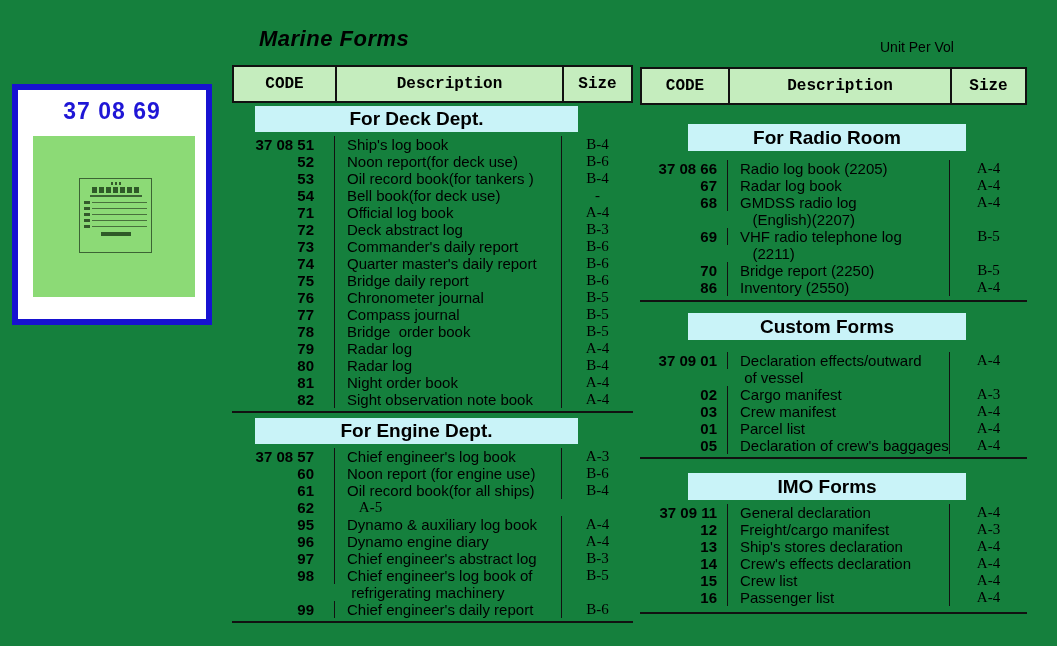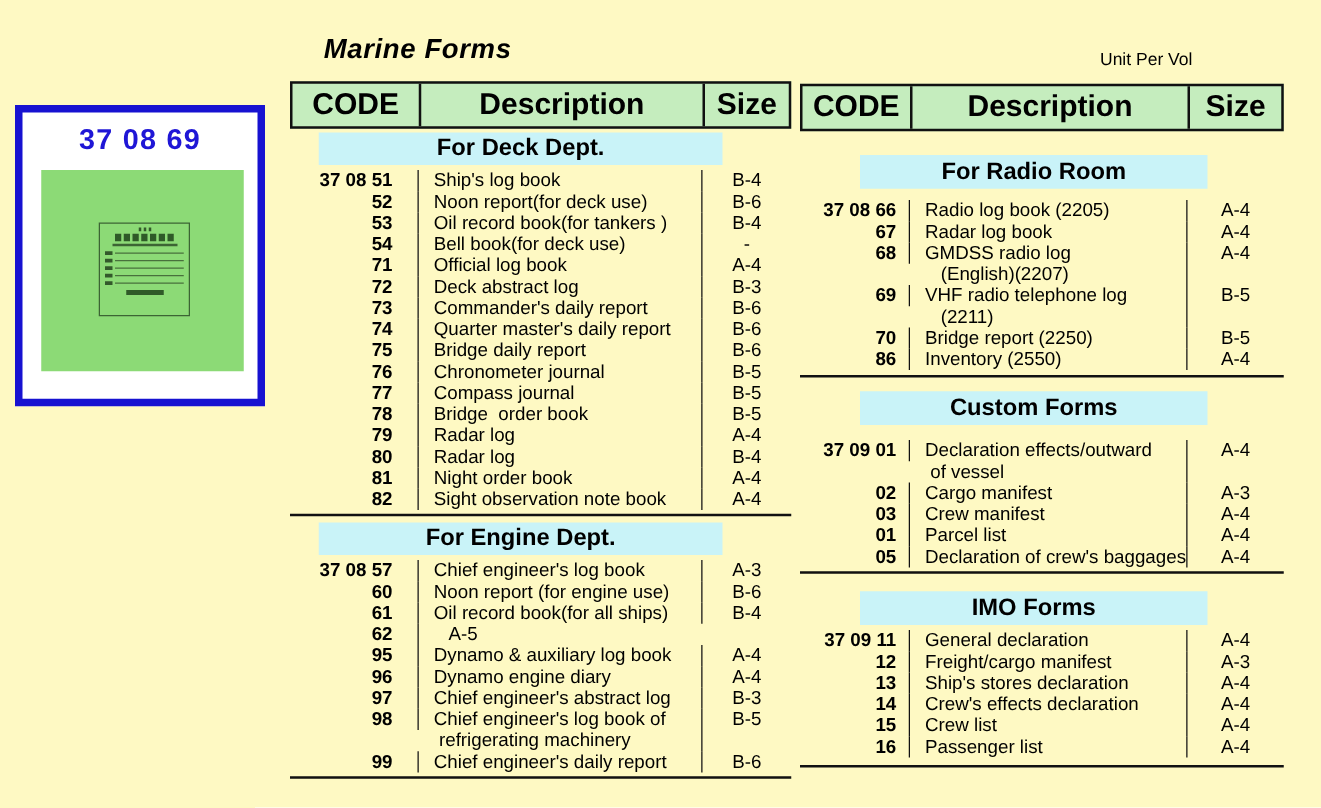--- a/index.html
+++ b/index.html
@@ -6,21 +6,21 @@
     --header-green:#c5edbe;
     --section-cyan:#c9f3f8;
     --box-blue:#1712d1;
     --code-blue:#1f16d6;
     --cover-green:#8cda76;
     --line-black:#111111;
   }
   *{margin:0;padding:0;box-sizing:border-box;}
   html,body{background:#ffffff;}
   .page{
-    position:relative;width:1057px;height:646px;background:#fef9c3;
+    position:relative;width:1057px;height:646px;background:#15803d;
     font-family:"Liberation Sans",sans-serif;color:#000;overflow:hidden;padding-left:48px;
   }
   
   .page-title{
     position:absolute;left:259px;top:26px;
     font-size:22px;font-weight:700;font-style:italic;letter-spacing:.5px;
   }
   .unit-note{position:absolute;left:880px;top:39px;font-size:14px;}
 
   
@@ -53,21 +53,21 @@
   
   .catalog-table{position:absolute;top:65px;}
   .t-left{left:232px;width:401px;}
   .t-right{left:640px;top:67px;width:387px;}
   .thead{
     display:flex;height:38px;background:var(--header-green);
     border:2px solid var(--line-black);
   }
   .th{
     display:flex;align-items:center;justify-content:center;
-    font-size:24px;font-weight:700;
+    font-size:16px;font-weight:700;font-family:Liberation Mono, monospace;
   }
   .th-code,.th-desc{border-right:2px solid var(--line-black);}
   .t-left .th-code{width:103px;}
   .t-left .th-desc{width:227px;}
   .t-left .th-size{width:67px;}
   .t-right .th-code{width:88px;}
   .t-right .th-desc{width:222px;}
   .t-right .th-size{width:73px;}
 
   .band{
@@ -84,21 +84,21 @@
 
   .rows{margin-top:4px;}
   .rows-radio{margin-top:9px;}
   .rows-custom{margin-top:12px;}
   .rows-imo{}
 
   .trow{display:flex;align-items:flex-start;}
   .cell{font-size:15px;line-height:17px;}
   .cell-code{font-weight:700;text-align:right;border-right:1.5px solid var(--line-black);}
   .cell-desc{border-right:1.5px solid var(--line-black);white-space:pre-wrap;}
-  .cell-size{text-align:center;}
+  .cell-size{text-align:center;font-family:Liberation Serif, serif;}
   .t-left .cell-code{width:103px;padding-right:20px;}
   .t-left .cell-desc{width:227px;padding-left:12px;}
   .t-left .cell-size{width:71px;}
   .t-right .cell-code{width:88px;padding-right:10px;}
   .t-right .cell-desc{width:222px;padding-left:12px;}
   .t-right .cell-size{width:77px;}
 
   .hline{height:2px;background:var(--line-black);}
   .hl-1,.hl-2{margin-top:3px;}
   .hl-r1{margin-top:4px;}

